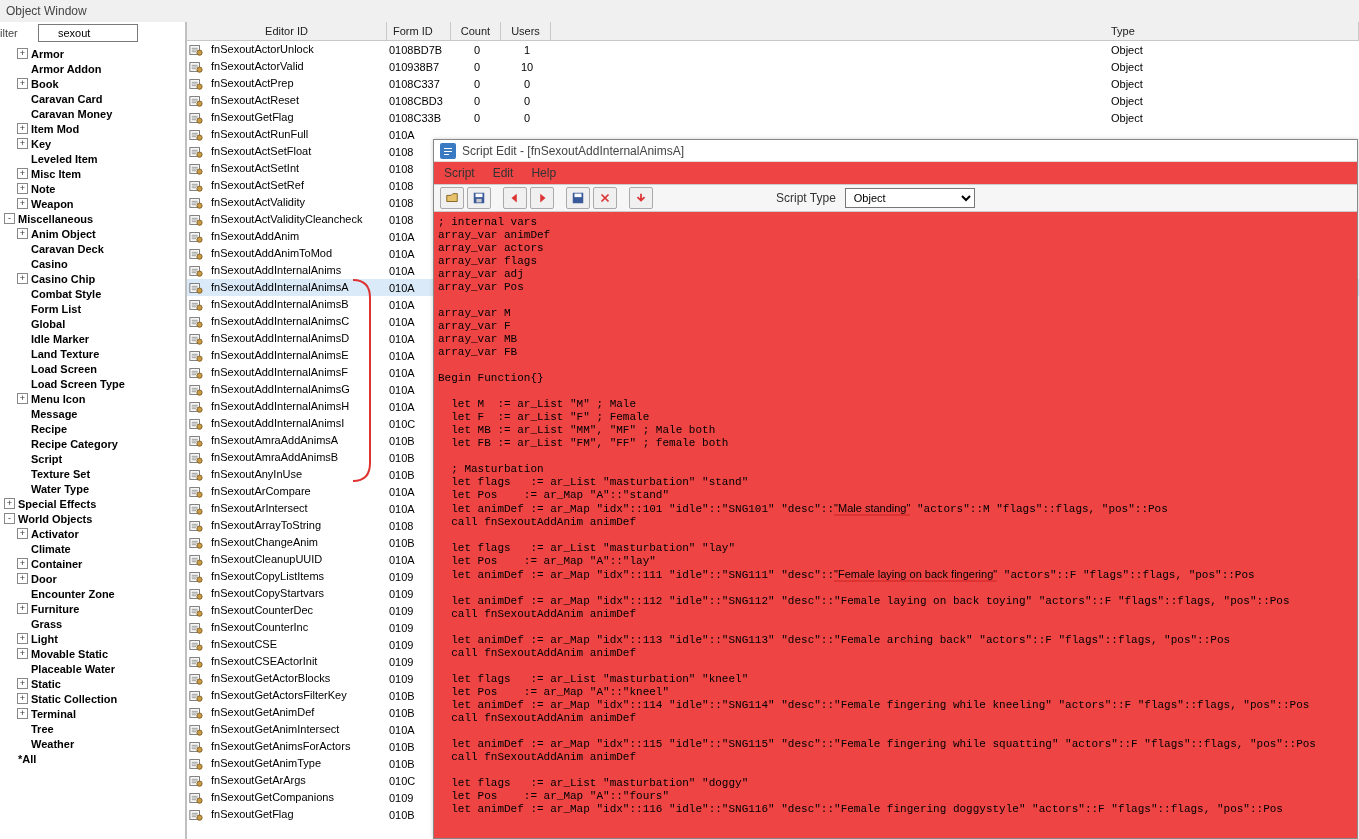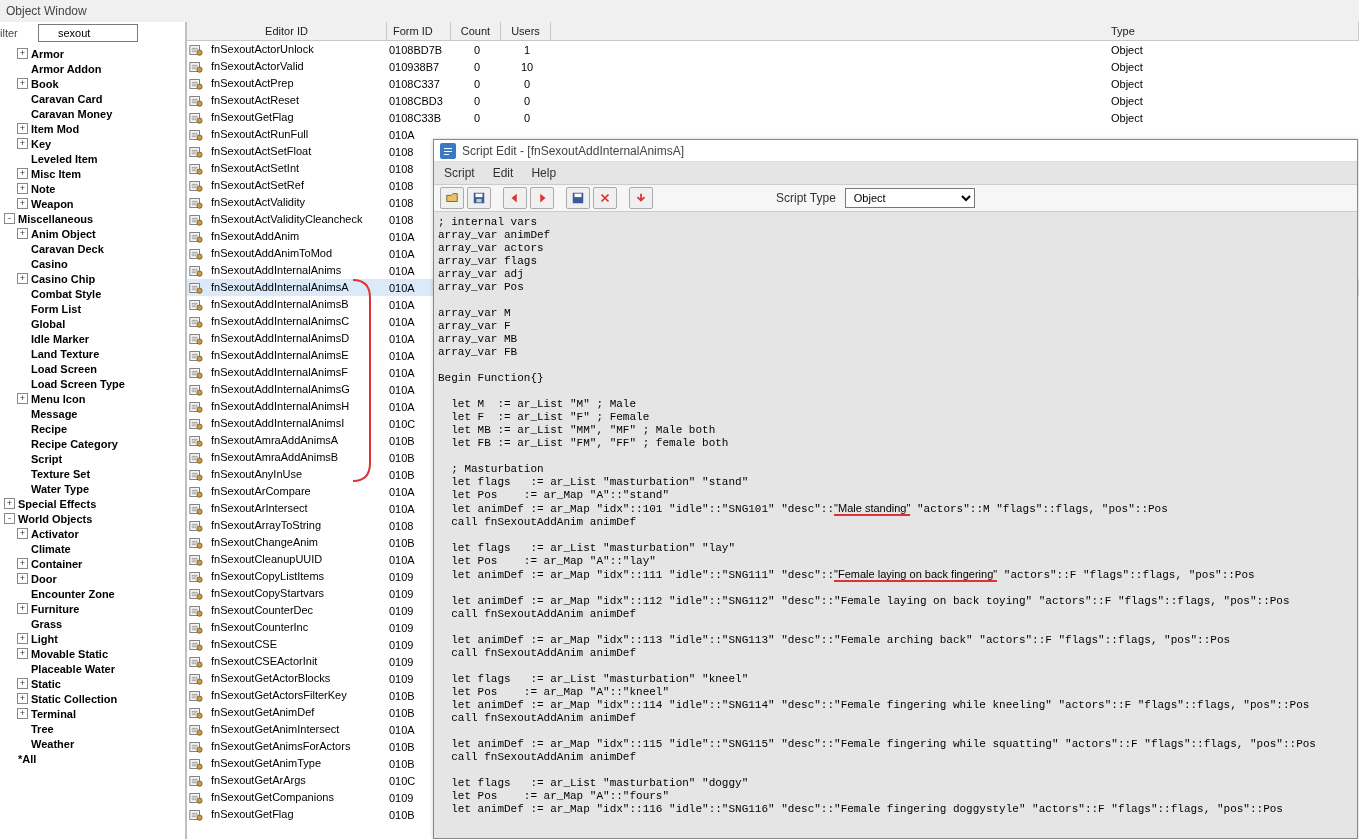--- a/index.html
+++ b/index.html
@@ -38,21 +38,21 @@
 .cell { padding: 0 0 0 2px; font-size: 11px; overflow: hidden; white-space: nowrap; }
 .cell.editor { width: 200px; display:flex; align-items:flex-start; gap:8px;}
 .cell.form { width: 64px; }
 .cell.count { width: 50px; text-align:center;}
 .cell.users { width: 50px; text-align:center;}
 .cell.type { flex: 1; padding-left: 560px;}
 .row-icon { width:14px; height:14px; display:inline-flex; align-items:center; justify-content:center; }
 .row-icon svg { width:14px; height:14px; }
 
 
-.script-win { position: absolute; left: 433px; top: 139px; width: 925px; height: 700px; background: #e5e5e5; border: 1px solid #888; box-shadow: 0 0 4px rgba(0,0,0,0.2); z-index:10;}
+.script-win { position: absolute; left: 433px; top: 139px; width: 925px; height: 700px; background: #ef4444; border: 1px solid #888; box-shadow: 0 0 4px rgba(0,0,0,0.2); z-index:10;}
 .script-titlebar { height: 22px; background: #fff; display: flex; align-items: center; padding: 2px 6px; gap: 6px; border-bottom:1px solid #ddd;}
 .script-titlebar .win-icon { width:16px;height:16px; background:#3a7ac2; border-radius:2px; display:inline-flex;align-items:center;justify-content:center;color:#fff;font-size:10px;}
 .script-title { color: #444; font-size: 12px; }
 .script-menubar { height: 22px; display: flex; align-items: center; gap: 18px; padding: 0 10px; color:#333;}
 .script-menubar span { font-size: 12px; }
 .script-toolbar { height: 28px; display: flex; align-items: center; gap: 3px; padding: 2px 6px; border-top:1px solid #ccc; border-bottom:1px solid #ccc; background:#f6f6f6;}
 .tbtn { width: 24px; height: 22px; border: 1px solid #aaa; background: #f0f0f0; display:inline-flex;align-items:center;justify-content:center; border-radius:2px;}
 .tbtn svg { width:14px; height:14px; }
 .tsep { width: 6px; }
 .script-type-label { margin-left: 120px; color:#333; font-size:12px;}

